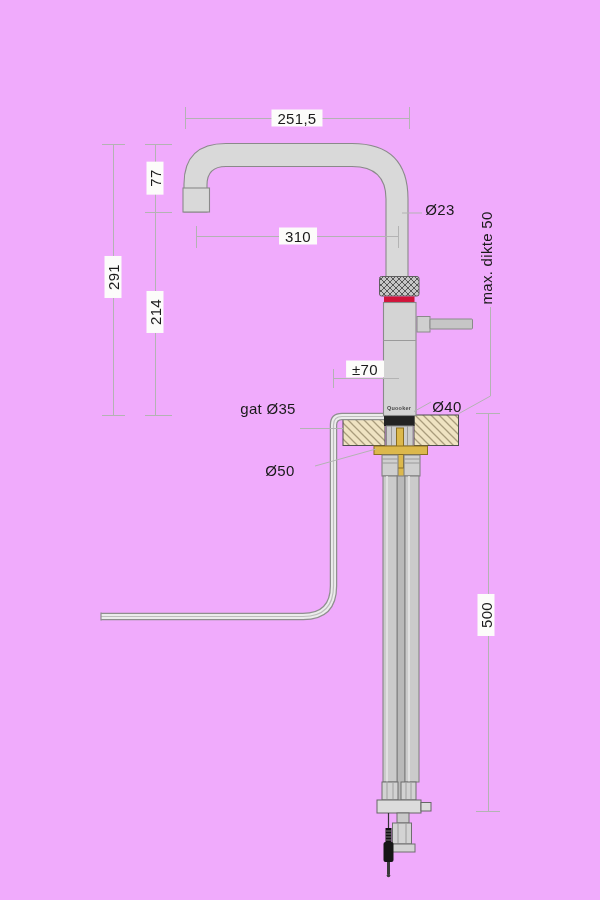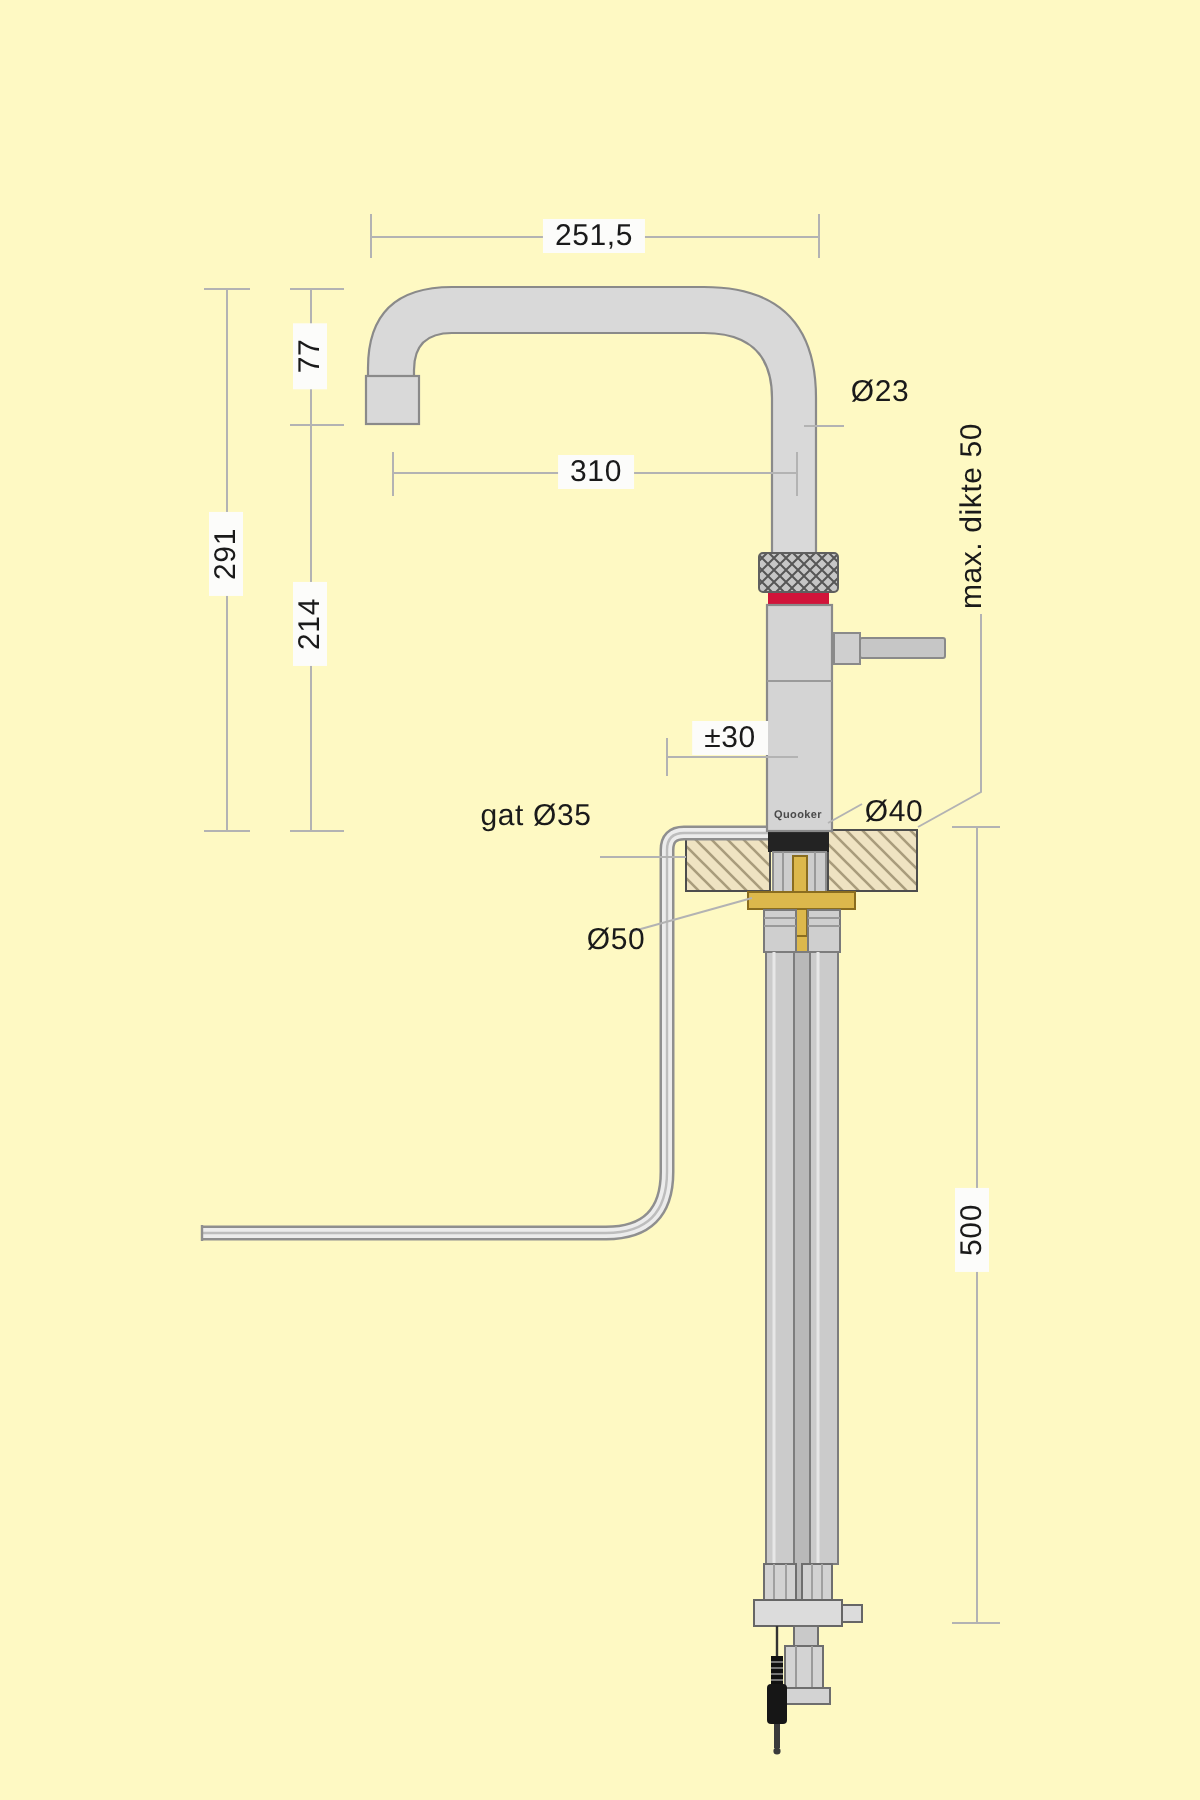--- a/index.html
+++ b/index.html
@@ -1,17 +1,17 @@
 <!DOCTYPE html>
 <html><head>
 <meta charset="utf-8">
 <style>
   html,body{margin:0;padding:0;background:#ffffff;}
   .canvas{
-    position:relative;width:600px;height:900px;background:#fef9c3;overflow:hidden;
+    position:relative;width:600px;height:900px;background:#f0abfc;overflow:hidden;
     font-family:"Liberation Sans", sans-serif;color:#1a1a1a;
   }
   .canvas svg{position:absolute;left:0;top:0;}
   .lbl{
     position:absolute;font-size:15px;letter-spacing:.3px;white-space:nowrap;
     transform:translate(-50%,-50%);line-height:1;color:#1a1a1a;
   }
   .lbl.bg{background:#fcfcfa;padding:1px 6px;}
   .lbl.rot{transform:translate(-50%,-50%) rotate(-90deg);}
   .lbl.rot.bg{padding:1px 8px;}
@@ -174,22 +174,22 @@
         <line x1="488.5" y1="413.5" x2="488.5" y2="811.5"></line>
       </g>
     </g>
   </svg>
 
   <div class="lbl bg" style="left:297px;top:118px">251,5</div>
   <div class="lbl rot bg" style="left:113px;top:277px">291</div>
   <div class="lbl rot bg" style="left:155px;top:178px">77</div>
   <div class="lbl rot bg" style="left:155px;top:312px">214</div>
   <div class="lbl bg" style="left:298px;top:236px">310</div>
-  <div class="lbl" style="left:440px;top:196px">Ø23</div>
+  <div class="lbl" style="left:440px;top:209px">Ø23</div>
   <div class="lbl rot" style="left:486px;top:258px">max. dikte 50</div>
-  <div class="lbl bg" style="left:365px;top:369px">±30</div>
+  <div class="lbl bg" style="left:365px;top:369px">±70</div>
   <div class="lbl" style="left:447px;top:406px">Ø40</div>
   <div class="lbl" style="left:268px;top:408px">gat Ø35</div>
-  <div class="lbl" style="left:308px;top:470px">Ø50</div>
+  <div class="lbl" style="left:280px;top:470px">Ø50</div>
   <div class="lbl rot bg" style="left:486px;top:615px">500</div>
   <div class="logo" style="left:399px;top:408px">Quooker</div>
 
 </div>
 
 </body></html>

